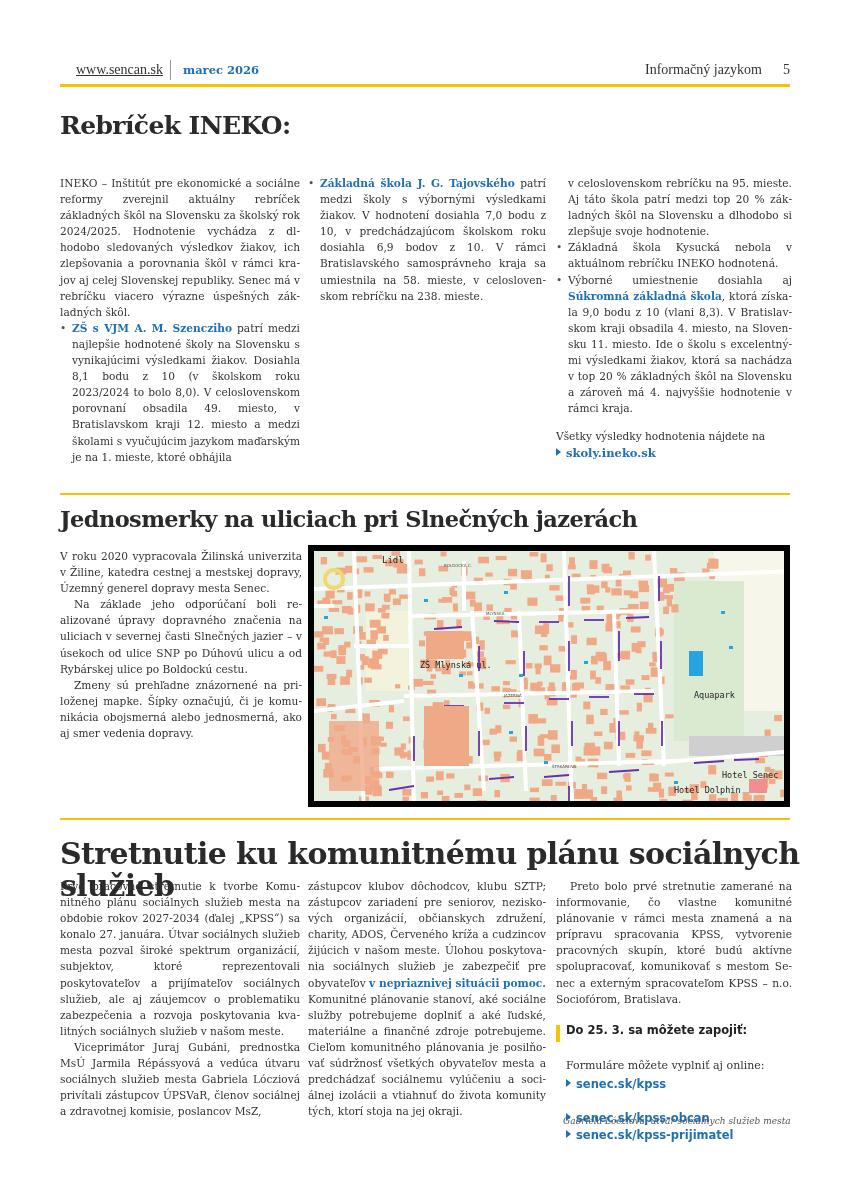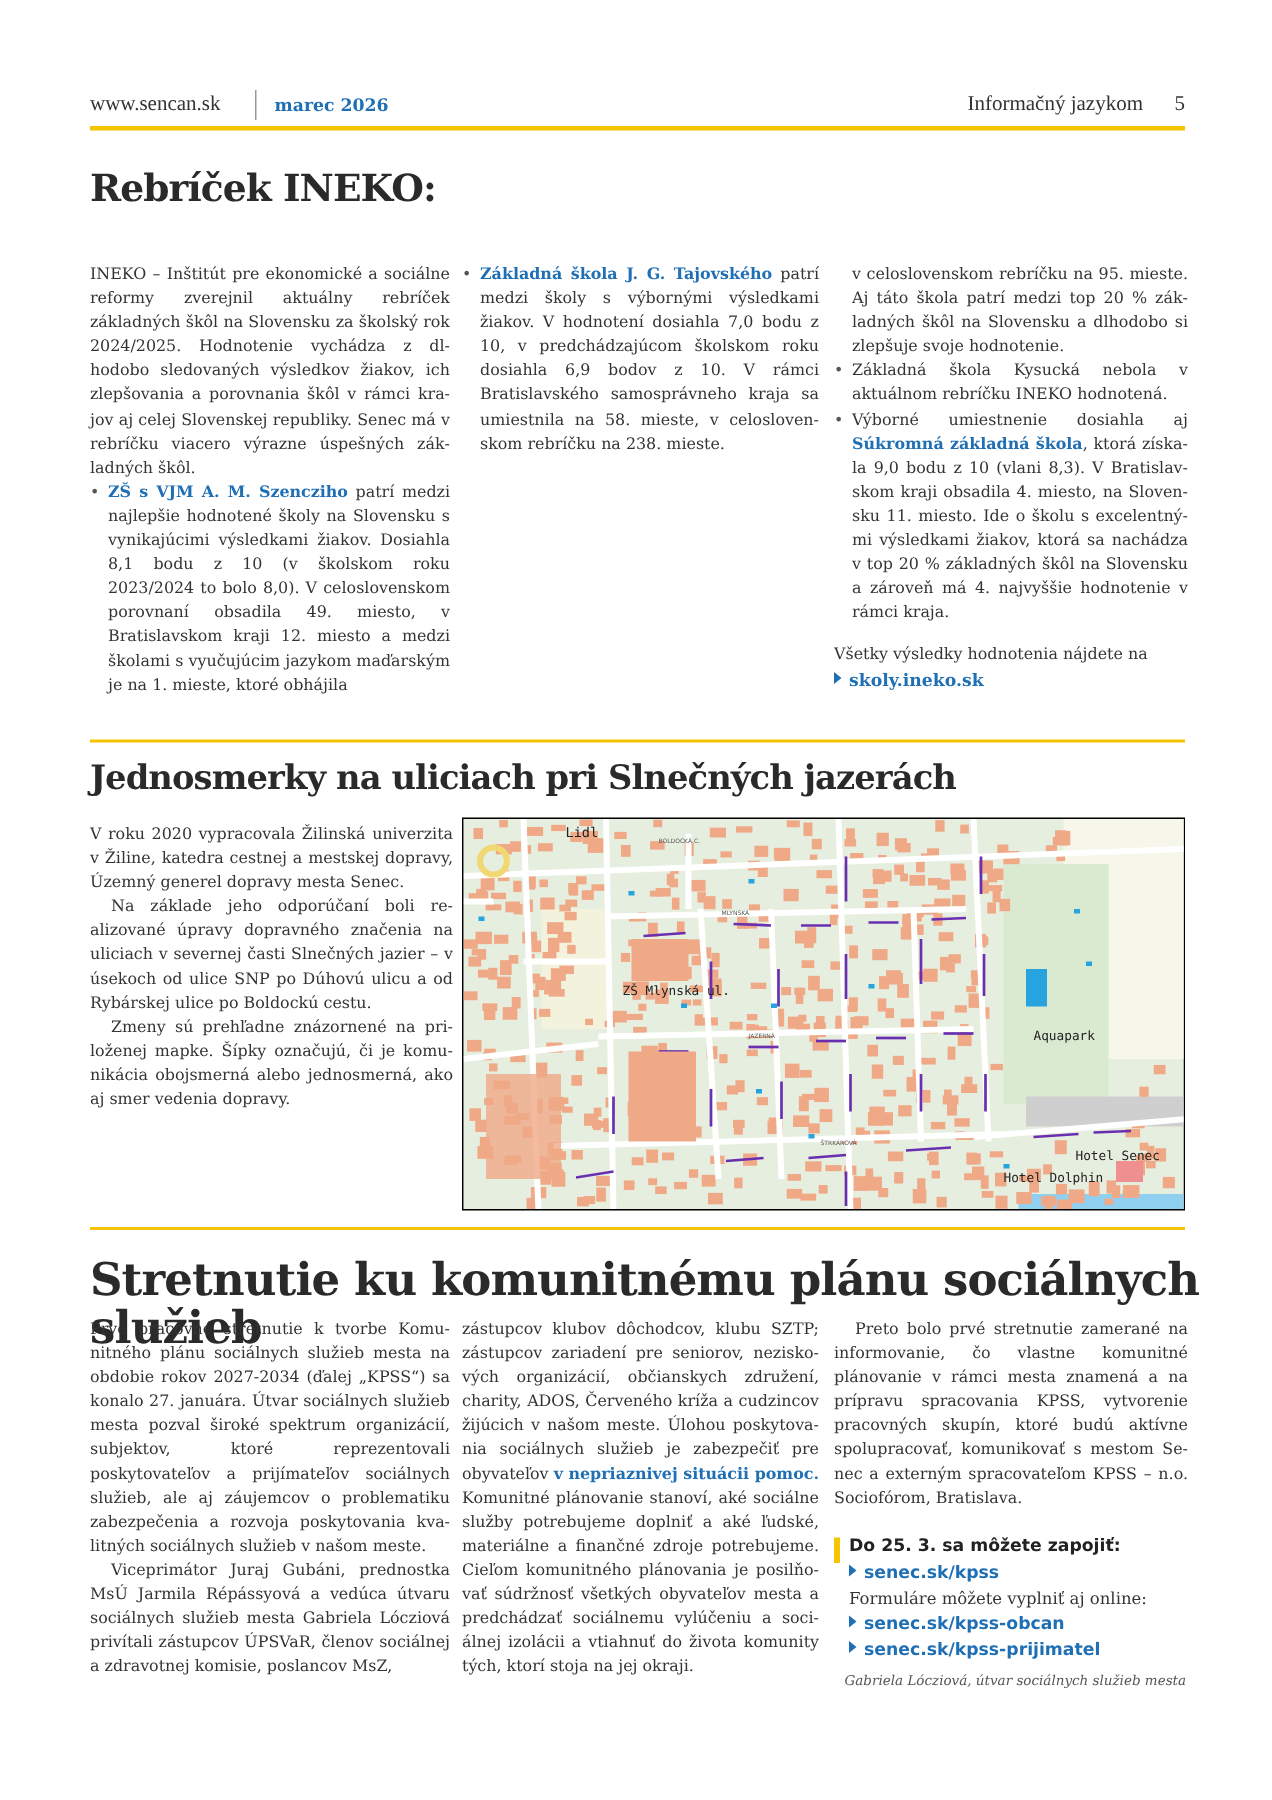--- a/index.html
+++ b/index.html
@@ -1,20 +1,20 @@
 <!DOCTYPE html>
 <html><head>
 <meta charset="utf-8">
 <style>
   * { box-sizing: border-box; margin: 0; padding: 0; }
   html, body { width: 848px; height: 1200px; background: #ffffff; }
   body { position: relative; font-family: "DejaVu Serif", serif; color: #2b2b2b; overflow: hidden; }
 
   .header { position: absolute; left: 60px; top: 60px; width: 730px; height: 26px; }
-  .header .site { position: absolute; left: 0; top: 2px; font-family: "Liberation Serif", serif; font-size: 14px; color: #333; }
+  .header .site { position: absolute; left: 16px; top: 2px; font-family: "Liberation Serif", serif; font-size: 14px; color: #333; text-decoration: underline; }
   .header .vsep { position: absolute; left: 110px; top: 0; width: 1px; height: 20px; background: #999; }
   .header .date { position: absolute; left: 123px; top: 3px; font-family: "DejaVu Serif", serif; font-weight: bold; font-size: 11.5px; color: #1f6fb5; }
   .header .section { position: absolute; right: 28px; top: 2px; font-family: "Liberation Serif", serif; font-size: 14px; color: #333; }
   .header .pagenum { position: absolute; right: 0; top: 2px; font-family: "Liberation Serif", serif; font-size: 14px; color: #333; }
   .rule-top { position: absolute; left: 60px; top: 84px; width: 730px; height: 3px; background: #f5c400; }
 
   .h1 { position: absolute; left: 60px; font-family: "DejaVu Serif", serif; font-weight: bold; color: #2a2a2a; letter-spacing: -0.6px; line-height: 1.08; }
   .h1.a1 { top: 112px; font-size: 25px; }
   .h1.a2 { top: 507px; font-size: 22.5px; }
   .h1.a3 { top: 838px; font-size: 30px; }
@@ -31,30 +31,30 @@
   .a1c2 { left: 308px; top: 175px; width: 238px; }
   .a1c3 { left: 556px; top: 175px; width: 236px; }
 
   .link-line { color: #1f6fb5; font-weight: bold; font-size: 11.5px; }
   .tri { display: inline-block; width: 0; height: 0; border-left: 5px solid #1f6fb5; border-top: 4px solid transparent; border-bottom: 4px solid transparent; margin-right: 5px; vertical-align: 1px; }
 
   .rule-mid1 { position: absolute; left: 60px; top: 493px; width: 730px; height: 2px; background: #f5c400; }
   .rule-mid2 { position: absolute; left: 60px; top: 818px; width: 730px; height: 2px; background: #f5c400; }
 
   .a2c1 { left: 60px; top: 548px; width: 242px; }
-  .map { position: absolute; left: 308px; top: 545px; width: 482px; height: 262px; background: #e9efe3; overflow: hidden; border: 1px solid #000000; }
+  .map { position: absolute; left: 308px; top: 545px; width: 482px; height: 262px; background: #e9efe3; overflow: hidden; border: 6px solid #000000; }
 
   .a3c1 { left: 60px; top: 878px; width: 240px; }
   .a3c2 { left: 308px; top: 878px; width: 238px; }
   .a3c3 { left: 556px; top: 878px; width: 236px; }
 
   .callout { position: absolute; left: 556px; top: 1023px; width: 236px; }
   .callout .bar { position: absolute; left: 0; top: 2px; width: 4px; height: 17px; background: #f5c400; }
   .callout .title { position: absolute; left: 10px; top: 0; font-weight: bold; font-size: 11.5px; color: #222; font-family: "DejaVu Sans", sans-serif; }
-  .callout .l { position: absolute; left: 10px; font-size: 11.5px; font-weight: bold; color: #1f6fb5; font-family: "DejaVu Sans", sans-serif; }
+  .callout .l { position: absolute; left: 10px; font-size: 11.5px; font-weight: bold; color: #1f6fb5; font-family: "DejaVu Sans", sans-serif; margin-top: 36px; }
   .callout .txt { position: absolute; left: 10px; font-size: 11px; color: #333; }
   .credit { position: absolute; left: 563px; top: 1116px; font-size: 9px; font-style: italic; color: #555; }
 </style>
 </head>
 <body>
 
 <div class="header">
   <span class="site">www.sencan.sk</span>
   <span class="vsep"></span>
   <span class="date">marec 2026</span>

